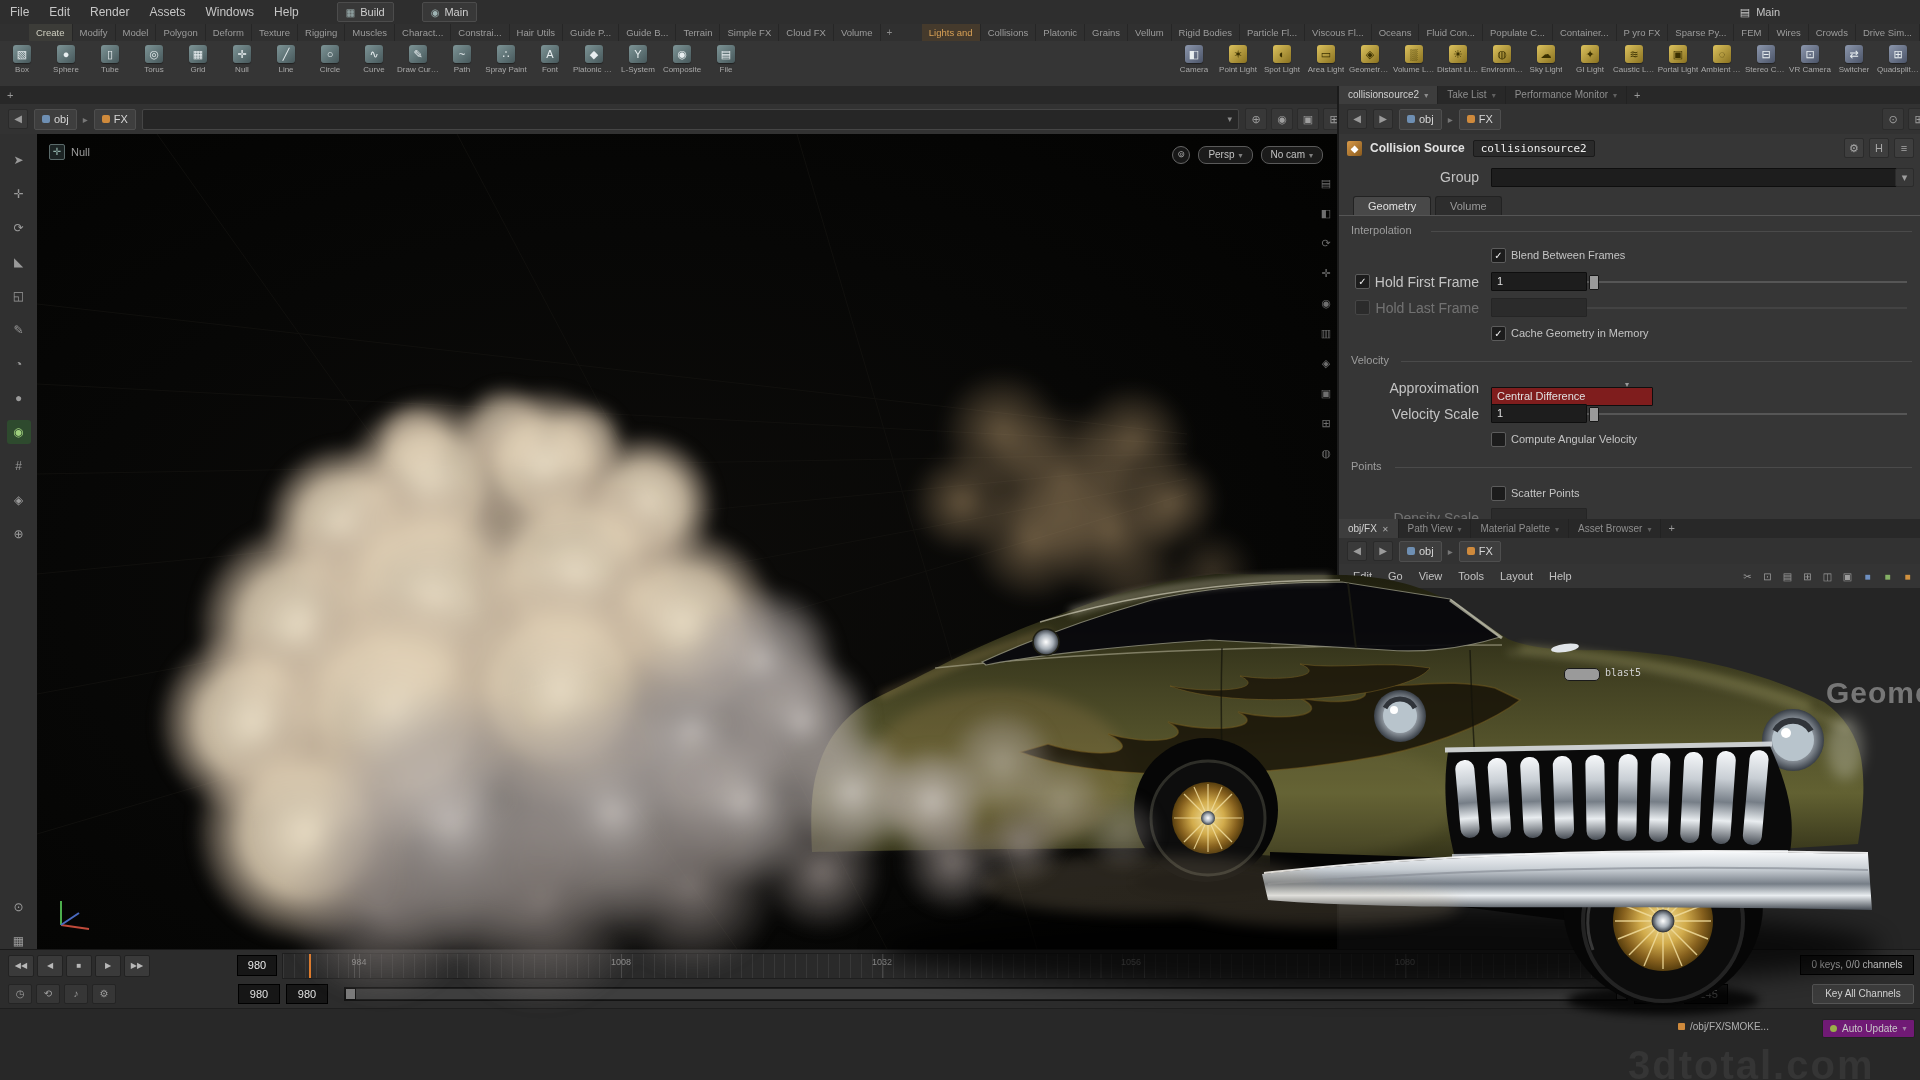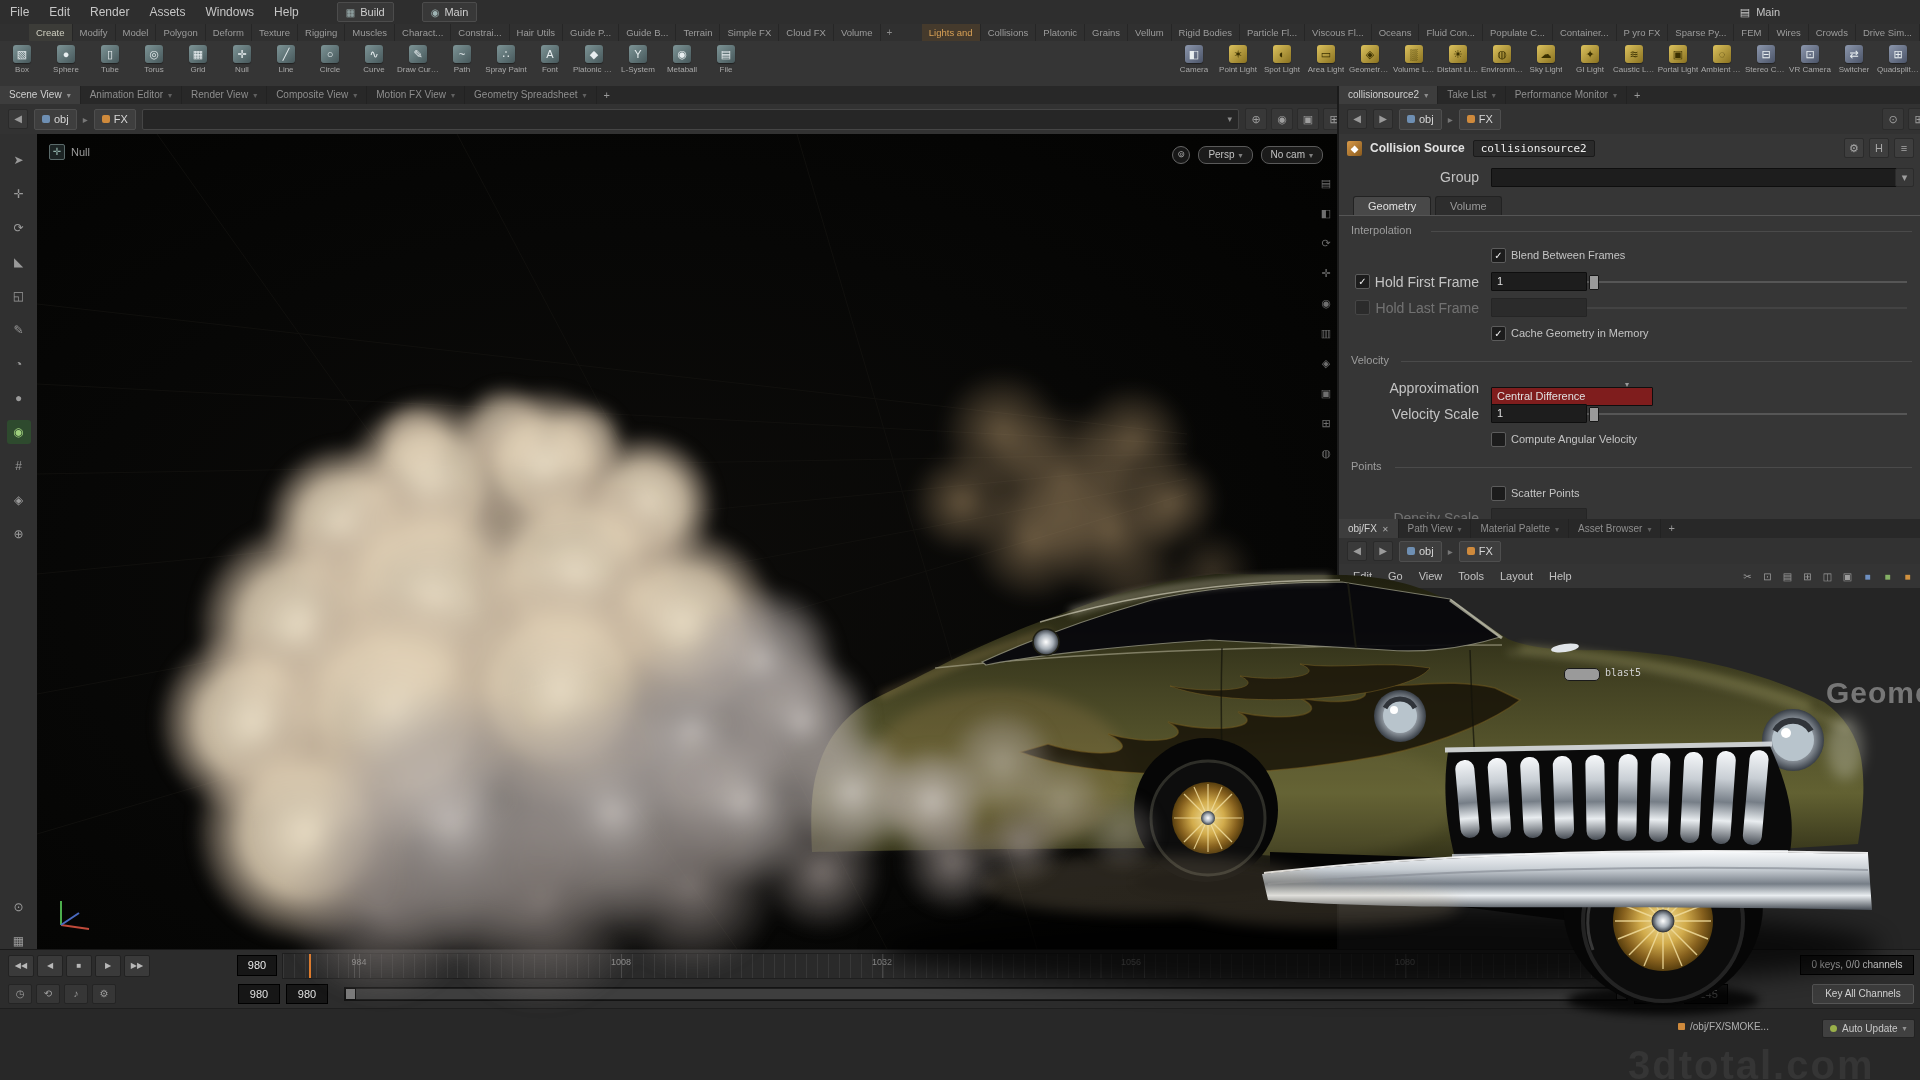--- a/index.html
+++ b/index.html
@@ -163,21 +163,21 @@
   .range-slider{position:absolute;left:344px;top:37px;width:1282px;height:12px;background:#1d1d1d;border:1px solid #131313;}
   .range-fill{position:absolute;left:1px;top:1px;right:1px;bottom:1px;background:#3e3e3e;}
   .range-handle{position:absolute;top:0;width:9px;height:10px;background:#7a7a7a;border:1px solid #111;}
   .keyall-btn{position:absolute;left:1812px;top:34px;width:100px;height:18px;background:#3b3b3b;border:1px solid #555;
               border-radius:2px;color:#d2d2d2;font-size:10px;line-height:18px;text-align:center;}
   .bottom-strip{position:absolute;left:0;top:58px;width:1920px;height:73px;background:#282828;border-top:1px solid #1e1e1e;}
   .net-path-text{position:absolute;left:1678px;top:12px;display:flex;align-items:center;gap:5px;
                  font-size:10px;color:#b0b0b0;}
   .np-dot{width:7px;height:7px;background:#cf8a3c;border-radius:1px;}
   .auto-update{position:absolute;left:1822px;top:10px;height:17px;display:flex;align-items:center;gap:5px;
-               padding:0 7px;background:#404040;border:1px solid #222;border-radius:2px;font-size:10px;color:#c8c8c8;}
+               padding:0 7px;background:#701a75;border:1px solid #222;border-radius:2px;font-size:10px;color:#c8c8c8;}
   .au-dot{width:7px;height:7px;border-radius:50%;background:#9ab04a;}
   .watermark{position:absolute;left:1628px;top:34px;font-size:40px;font-weight:bold;letter-spacing:2px;
              color:rgba(220,220,220,0.07);white-space:nowrap;}
 
   
   #render-overlay{position:absolute;left:0;top:0;width:1920px;height:1080px;z-index:60;pointer-events:none;}
   .axis-gizmo{position:absolute;left:12px;bottom:12px;}
 </style>
 </head>
 <body>
@@ -327,21 +327,21 @@
           <div class="tlabel">Platonic Solids</div>
         </div>
 
         <div class="tool">
           <div class="ticon">Y</div>
           <div class="tlabel">L-System</div>
         </div>
 
         <div class="tool">
           <div class="ticon">◉</div>
-          <div class="tlabel">Metaball</div>
+          <div class="tlabel">Composite</div>
         </div>
 
         <div class="tool">
           <div class="ticon">▤</div>
           <div class="tlabel">File</div>
         </div>
       </div>
     <div class="shelf-spacer"></div>
     <div class="tools-group rt">
 
@@ -426,29 +426,20 @@
         </div>
 
         <div class="tool">
           <div class="ticon">⊞</div>
           <div class="tlabel">Quadsplit Camera</div>
         </div>
       </div>
   </div>
 
   <div class="pane-tabs" style="left:0;width:1337px;">
-    <div style="display:flex;">
-
-    <span class="tab">Scene View</span>
-        <span class="tab">Animation Editor</span>
-        <span class="tab">Render View</span>
-        <span class="tab">Composite View</span>
-        <span class="tab">Motion FX View</span>
-        <span class="tab">Geometry Spreadsheet</span>
-      </div>
     <span class="pane-plus">+</span>
   </div>
   <div class="pane-tabs" style="left:1337px;width:583px;border-left:2px solid #1b1b1b;">
     <div style="display:flex;">
 
     <span class="tab">collisionsource2</span>
         <span class="tab">Take List</span>
         <span class="tab">Performance Monitor</span>
       </div>
     <span class="pane-plus">+</span>

